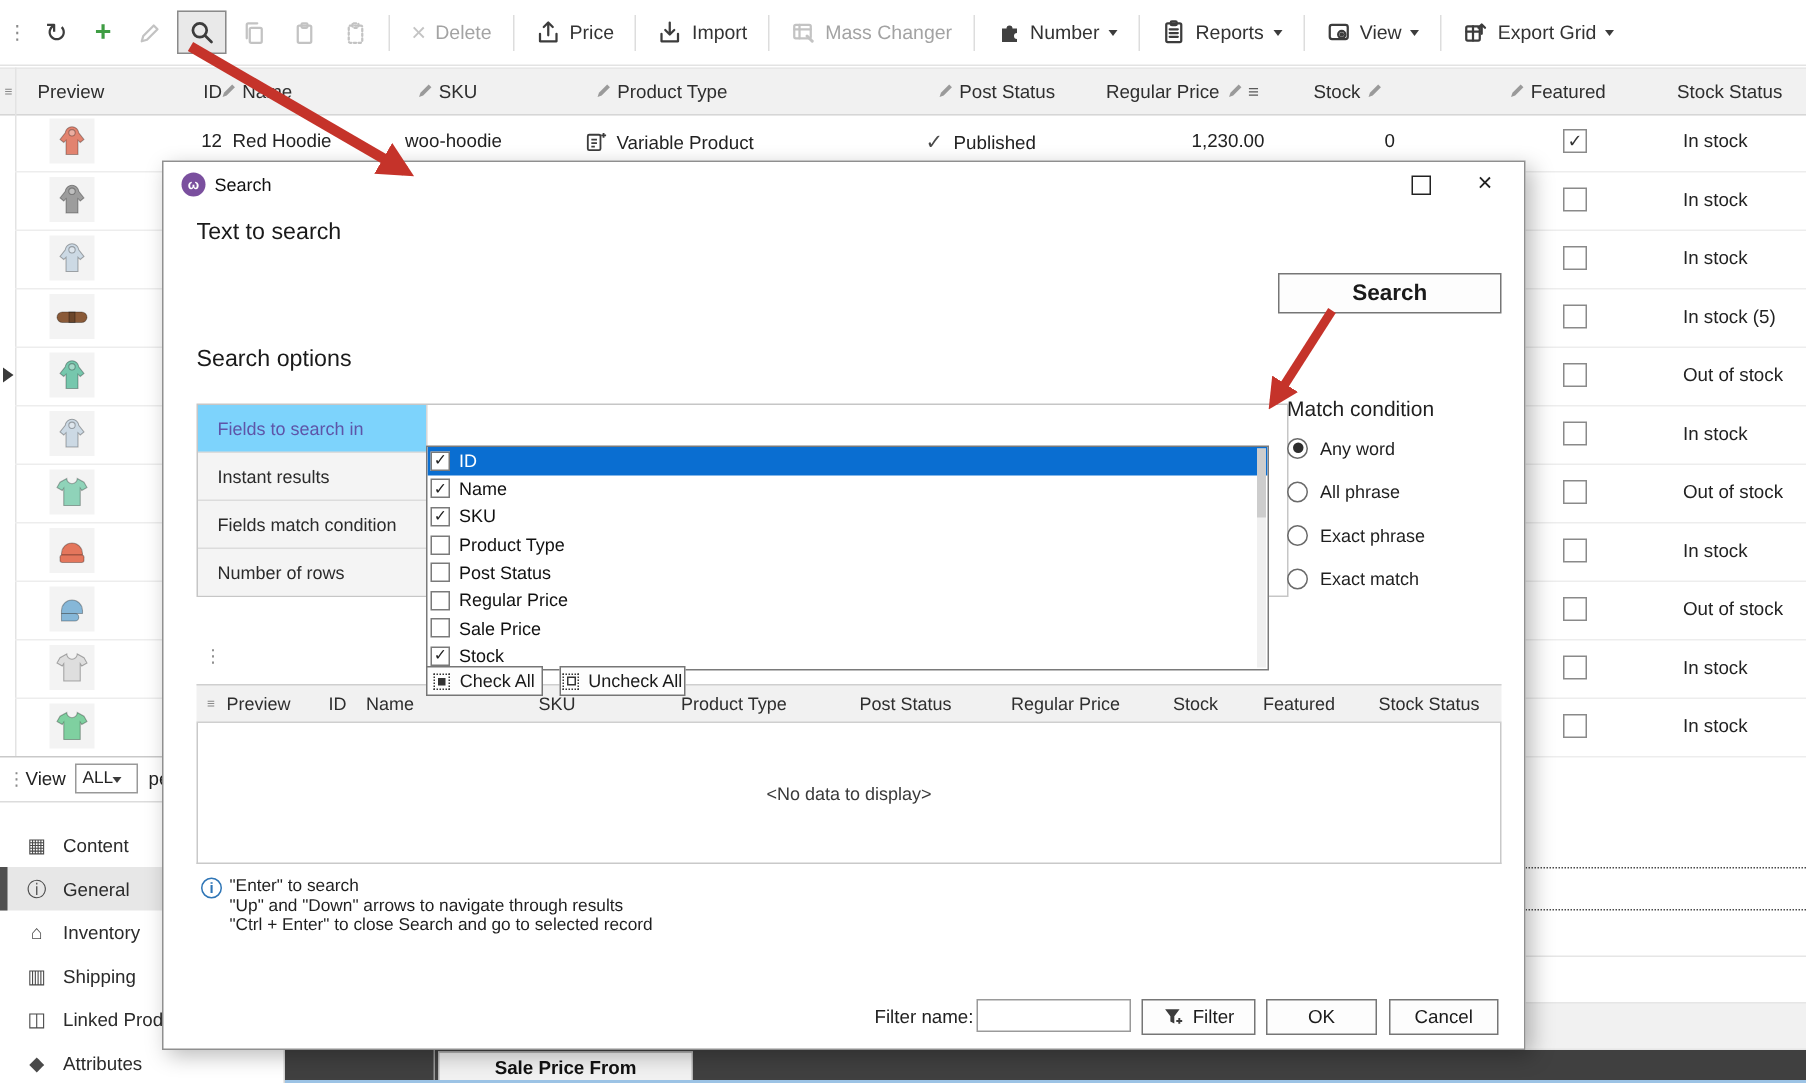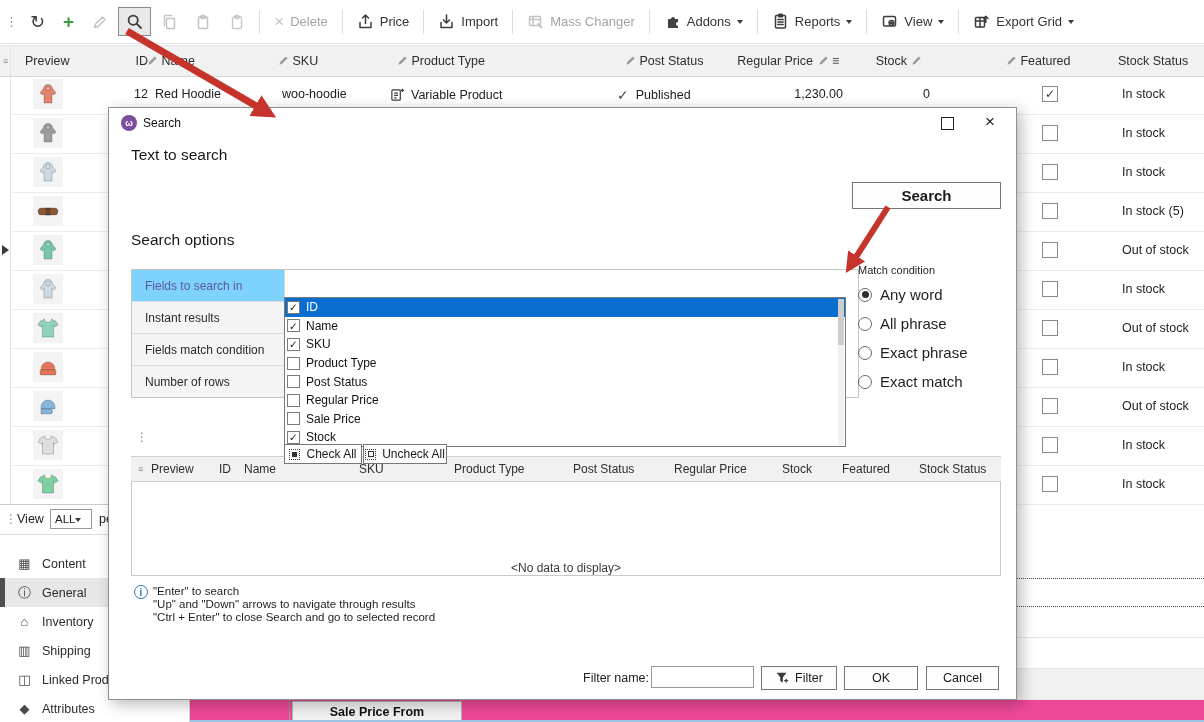--- a/index.html
+++ b/index.html
@@ -67,26 +67,26 @@
   .lcb{width:13px;height:13px;border:1px solid #7a7a7a;background:#fff;display:flex;align-items:center;
     justify-content:center;font-size:10.5px;color:#222;box-sizing:border-box;flex:none}
   .chk-btn{position:absolute;top:336px;height:20px;z-index:6;gap:6px;font-size:12px}
   .dotsq{width:11px;height:11px;border:1px dotted #333;display:flex;align-items:center;justify-content:center;box-sizing:border-box}
   .dotsq i{display:block;width:5px;height:5px;background:#333}
   .dotsq.empty i{background:#fff;border:1px solid #333;width:4px;height:4px}
   .radio{width:14px;height:14px;border:1px solid #6a6a6a;border-radius:50%;display:flex;align-items:center;
     justify-content:center;box-sizing:border-box;flex:none}
   .radio i{display:none;width:7px;height:7px;border-radius:50%;background:#2d2d2d}
   .radio.on i{display:block}
-  .mc-row{display:flex;align-items:center;gap:8px;height:29px;font-size:15px;color:#1f1f1f}
+  .mc-row{display:flex;align-items:center;gap:8px;height:29px;font-size:12px;color:#1f1f1f}
   .dg-head{position:absolute;left:22px;top:348px;width:870px;height:26px;background:#f1f1f1;
     border-top:1px solid #cfcfcf;border-bottom:1px solid #cfcfcf;box-sizing:border-box}
   .dg-cell{position:absolute;top:0;height:24px;line-height:24px;font-size:12px;color:#2e2e2e;white-space:nowrap}
   .dg-body{position:absolute;left:22px;top:374px;width:870px;height:94px;border:1px solid #c9c9c9;border-top:none;
-    box-sizing:border-box;display:flex;align-items:flex-end;justify-content:center;font-size:12px;color:#3a3a3a}
+    box-sizing:border-box;display:flex;align-items:center;justify-content:center;font-size:12px;color:#3a3a3a}
   .info-ic{position:absolute;left:25px;top:477px;width:14px;height:14px;border:1.5px solid #2e75b6;border-radius:50%;
     color:#2e75b6;font-size:10px;font-weight:bold;display:flex;align-items:center;justify-content:center;box-sizing:border-box}
   .hint{position:absolute;left:44px;font-size:11.5px;color:#1f1f1f;white-space:nowrap}
   .ok-btn::first-letter{text-decoration:underline}
 
   
   .dotline{position:absolute;left:1017px;width:187px;border-top:1px dotted #4a4a4a;z-index:1}
   .solline{position:absolute;left:1017px;width:187px;border-top:1px solid #e6e6e6;z-index:1}
 
   .arrowlayer{position:absolute;left:0;top:0;width:1204px;height:722px;pointer-events:none;z-index:60}
@@ -183,21 +183,21 @@
           <path d="M2.5 6.5h11M6 3.5v9"></path>
           <path d="M11 11l3.5 3.5" style="stroke-width:2"></path>
         </svg>
       <span>Mass Changer</span>
     </div>
     <div class="tb-sep"></div>
     <div class="tb-btn">
       <svg width="17" height="17" viewBox="0 0 17 17">
           <path fill="#414141" d="M4 6h3a2 2 0 1 1 4 0h3v3a2 2 0 1 0 0 4v2H4z"></path>
         </svg>
-      <span>Addons</span>
+      <span>Number</span>
         <span class="caret"></span>
     </div>
     <div class="tb-sep"></div>
     <div class="tb-btn">
       <svg class="icn" width="17" height="17" viewBox="0 0 17 17">
           <rect x="3.5" y="2.5" width="10" height="12.5" rx="1"></rect>
           <rect x="6.5" y="1.2" width="4" height="2.6" rx=".8"></rect>
           <path d="M5.8 6.5h5.4M5.8 9h5.4M5.8 11.5h5.4"></path>
         </svg>
       <span>Reports</span>
@@ -263,21 +263,21 @@
       <div style="position: absolute; left: 10px; top: 75px; width: 1194px; height: 39px; border-bottom: 1px solid rgb(237, 237, 237);">
         <div class="thumb">
           <svg width="24" height="24" viewBox="0 0 24 24">
             <use href="#sym-hoodie" xlink:href="#sym-hoodie" fill="#e2836f" stroke="rgba(0,0,0,.3)" stroke-width=".7"></use>
           </svg>
         </div>
         <div class="cb" style="position: absolute; left: 1032px; top: 11px;">✓</div>
         <div style="position: absolute; left: 1112px; top: 0px; height: 39px; line-height: 39px; font-size: 12.5px;">In stock</div>
         <div style="left: 90px; width: 48px; text-align: right; top: 0px; height: 39px; line-height: 39px; position: absolute; font-size: 12.5px; white-space: nowrap;">12</div>
         <div style="left: 145px; top: 0px; height: 39px; line-height: 39px; position: absolute; font-size: 12.5px; white-space: nowrap;">Red Hoodie</div>
-        <div style="left: 260px; top: 0px; height: 39px; line-height: 39px; position: absolute; font-size: 12.5px; white-space: nowrap; margin-left: 12px;">woo-hoodie</div>
+        <div style="left: 260px; top: 0px; height: 39px; line-height: 39px; position: absolute; font-size: 12.5px; white-space: nowrap;">woo-hoodie</div>
         <div style="position: absolute; left: 380px; top: 0px; height: 39px; display: flex; align-items: center; gap: 6px; font-size: 12.5px;">
           <svg width="15" height="15" viewBox="0 0 16 16" style="stroke:#3c3c3c;fill:none;stroke-width:1.3">
             <rect x="2" y="3" width="9" height="11" rx="1"></rect>
             <path d="M4.5 6.5h4M4.5 9h4M4.5 11.5h2.5"></path>
             <path d="M11.5 3.5h3.5M13.2 1.8v3.4"></path>
           </svg>
           <span>Variable Product</span>
         </div>
         <div style="position: absolute; left: 607px; top: 0px; height: 39px; display: flex; align-items: center; gap: 7px; font-size: 12.5px;">
           <span style="color:#4a4a4a;font-weight:bold;font-size:14px">✓</span>
@@ -415,21 +415,21 @@
           <div class="side-ico">◫</div>
           <div>Linked Products</div>
         </div>
         <div class="side-tab">
           <div class="side-ico">◆</div>
           <div>Attributes</div>
         </div>
       </div>
   </div>
 
-  <div class="abs" style="left:0;top:700px;width:1204px;height:22px;background:#ec4899">
+  <div class="abs" style="left:0;top:700px;width:1204px;height:22px;background:#404040">
     <div class="abs" style="left:188px;top:1px;width:1px;height:21px;background:#c9c9c9"></div>
     <div class="abs" style="left:289px;top:0;width:1px;height:22px;background:#9a9a9a"></div>
     <div class="abs" style="left:292px;top:1px;width:168px;height:19px;background:#f1f1f1;border:1px solid #b5b5b5;display:flex;align-items:center;justify-content:center;font-weight:bold;font-size:12.5px;color:#111">Sale Price From</div>
     <div class="abs" style="left:0;bottom:0;width:1204px;height:2px;background:#9cc3e5"></div>
   </div>
 
   <div class="dialog">
     <div class="dlg-title">
       <span class="appico">ω</span>
       <span class="abs" style="left:34px;top:8px;font-size:12px;color:#111">Search</span>
@@ -489,29 +489,29 @@
     <div class="abs" style="left:729px;top:191px;width:6px;height:146px;background:#f0f0f0;z-index:7">
         <i style="display:block;width:6px;height:46px;background:#cdcdcd"></i>
       </div>
 
     <div class="btn chk-btn" style="left:175px;width:78px">
       <span class="dotsq">
           <i></i>
         </span>
       <span>Check All</span>
     </div>
-    <div class="btn chk-btn" style="left:254px;width:84px">
+    <div class="btn chk-btn" style="left:264px;width:84px">
       <span class="dotsq empty">
           <i></i>
         </span>
       <span>Uncheck All</span>
     </div>
 
     <div class="abs" style="left:749px;top:156px;width:150px">
-      <div style="font-size:11px;color:#1f1f1f;margin-bottom:4px">Match condition</div>
+      <div style="font-size:14px;color:#1f1f1f;margin-bottom:4px">Match condition</div>
       <div id="radios">
           <div class="mc-row">
             <div class="radio on">
               <i></i>
             </div>
             <div>Any word</div>
           </div>
           <div class="mc-row">
             <div class="radio"></div>
             <div>All phrase</div>

